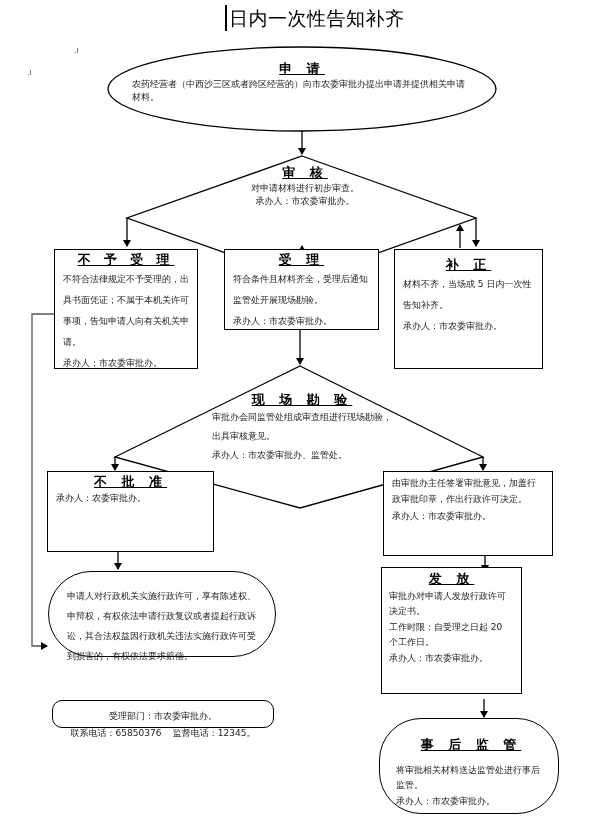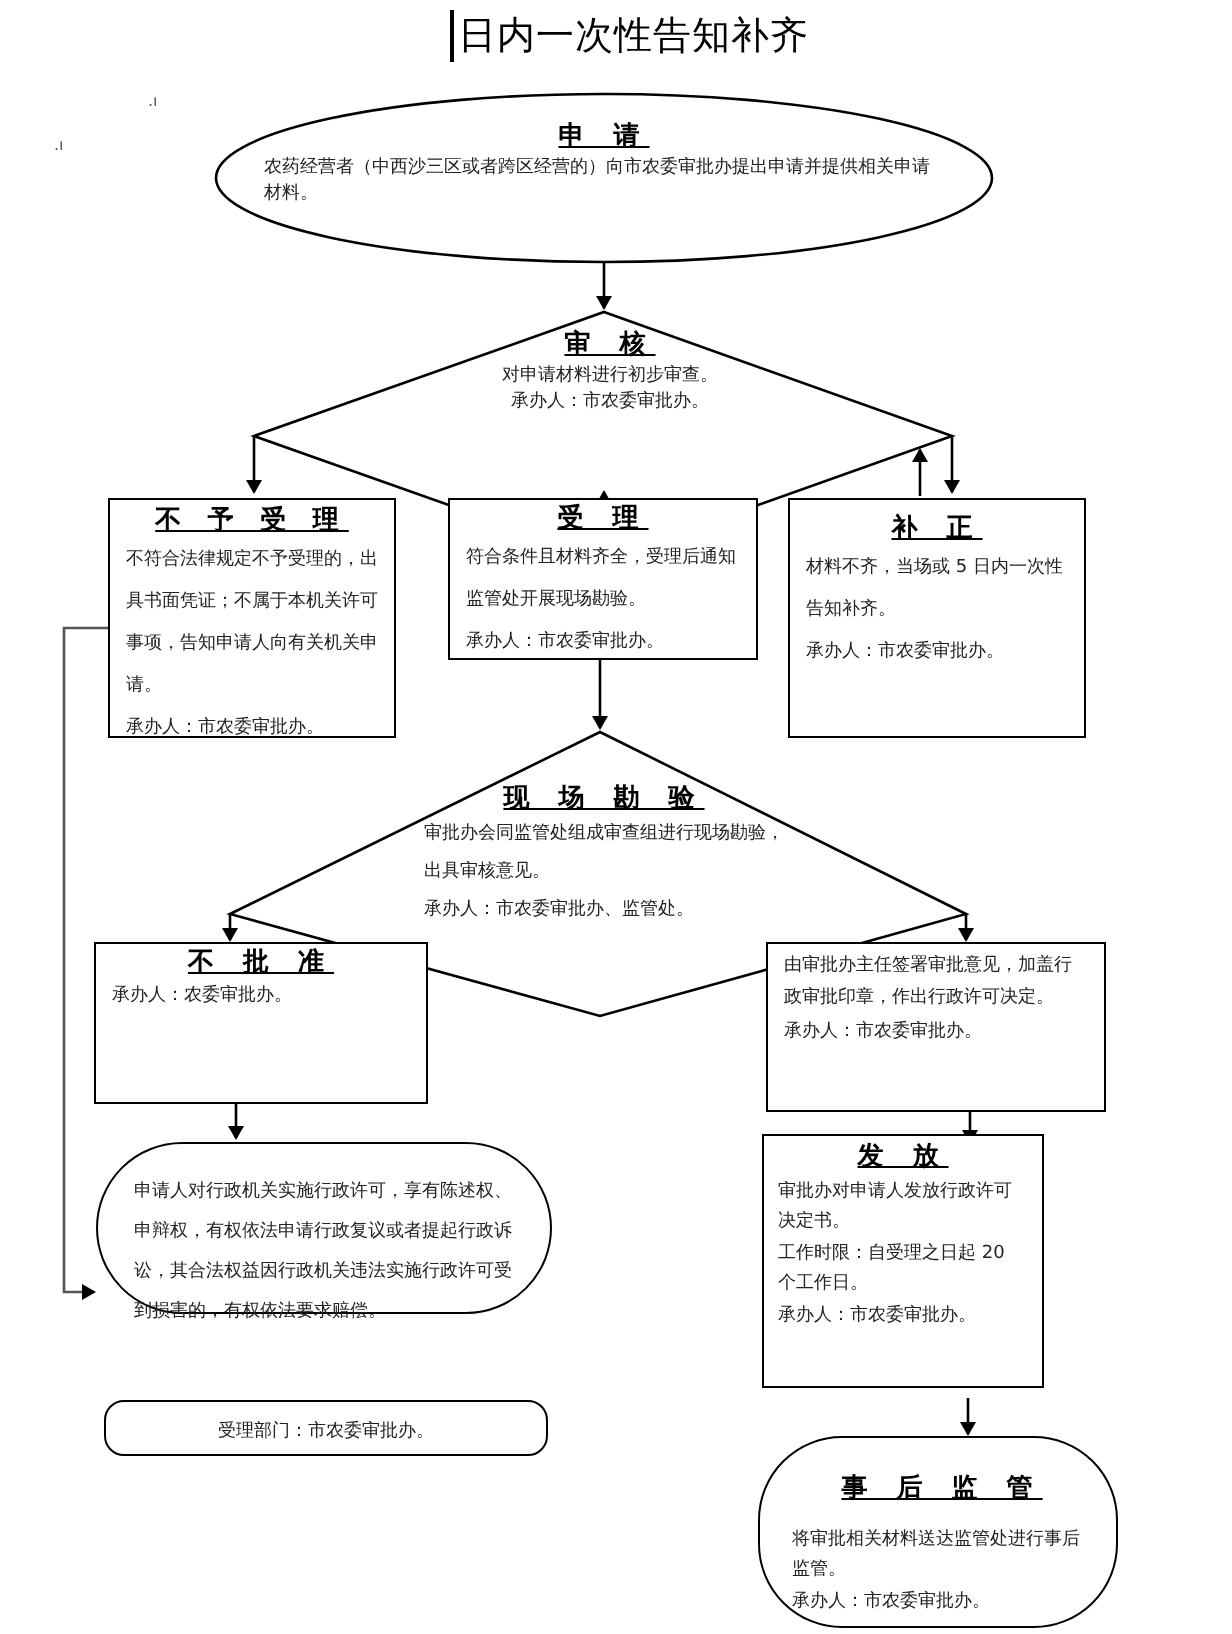--- a/index.html
+++ b/index.html
@@ -119,13 +119,14 @@
 </div>
 
 <div class="node" style="left:379px;top:718px;width:180px;height:96px;border:1.3px solid #000;border-radius:42px;padding:18px 12px 0 16px;line-height:15.5px;">
   <div class="head" style="margin-bottom:10px;">事 后 监 管</div>
   <p>将审批相关材料送达监管处进行事后监管。</p>
   <p>承办人：市农委审批办。</p>
 </div>
 
 <div class="node center" style="left:52px;top:700px;width:222px;height:28px;border:1.3px solid #000;border-radius:10px;padding:7px 4px;line-height:17px;">
   <p>受理部门：市农委审批办。</p>
+  <p style="white-space:pre;">联系电话：65850376    监督电话：12345。</p>
 </div>
 
 </body></html>

